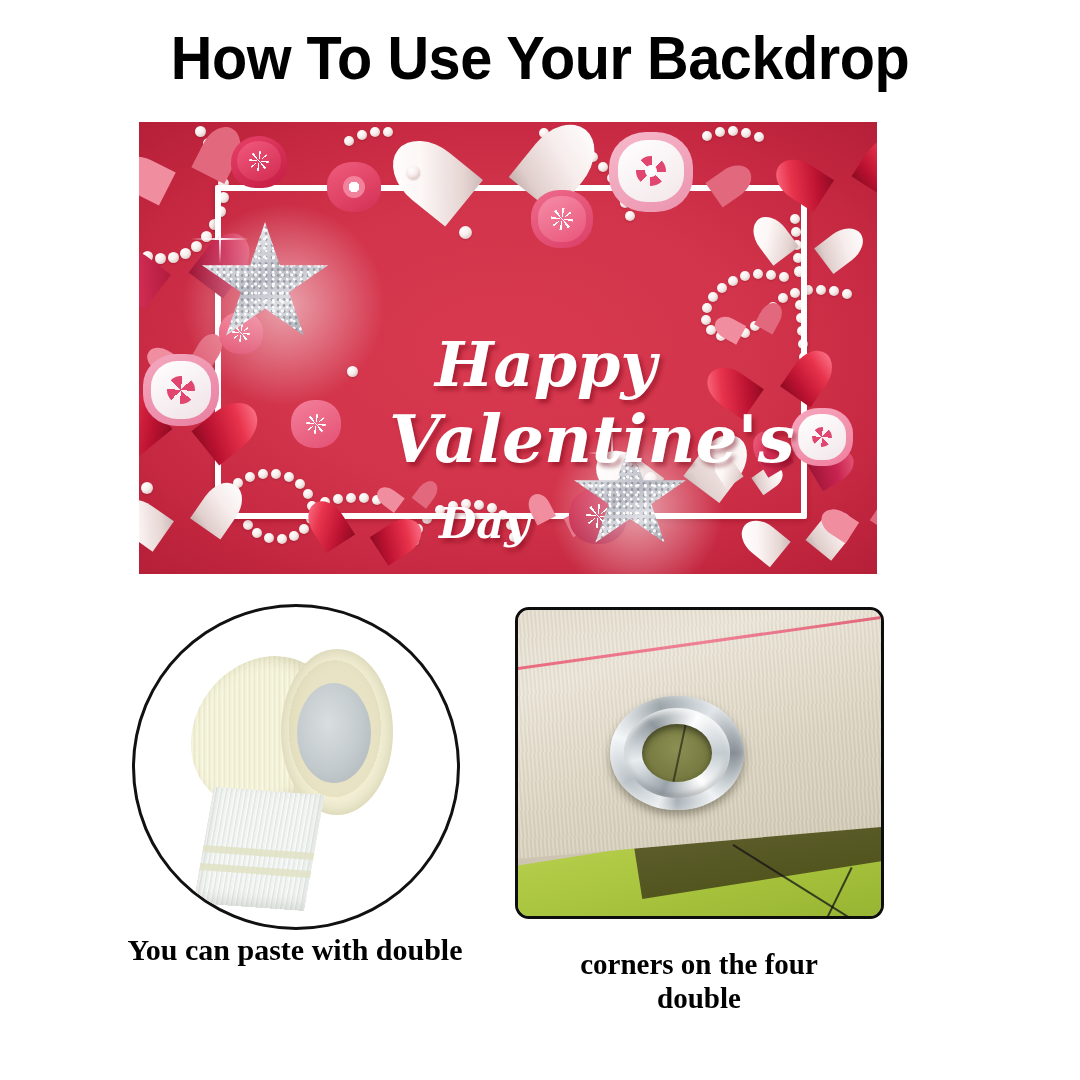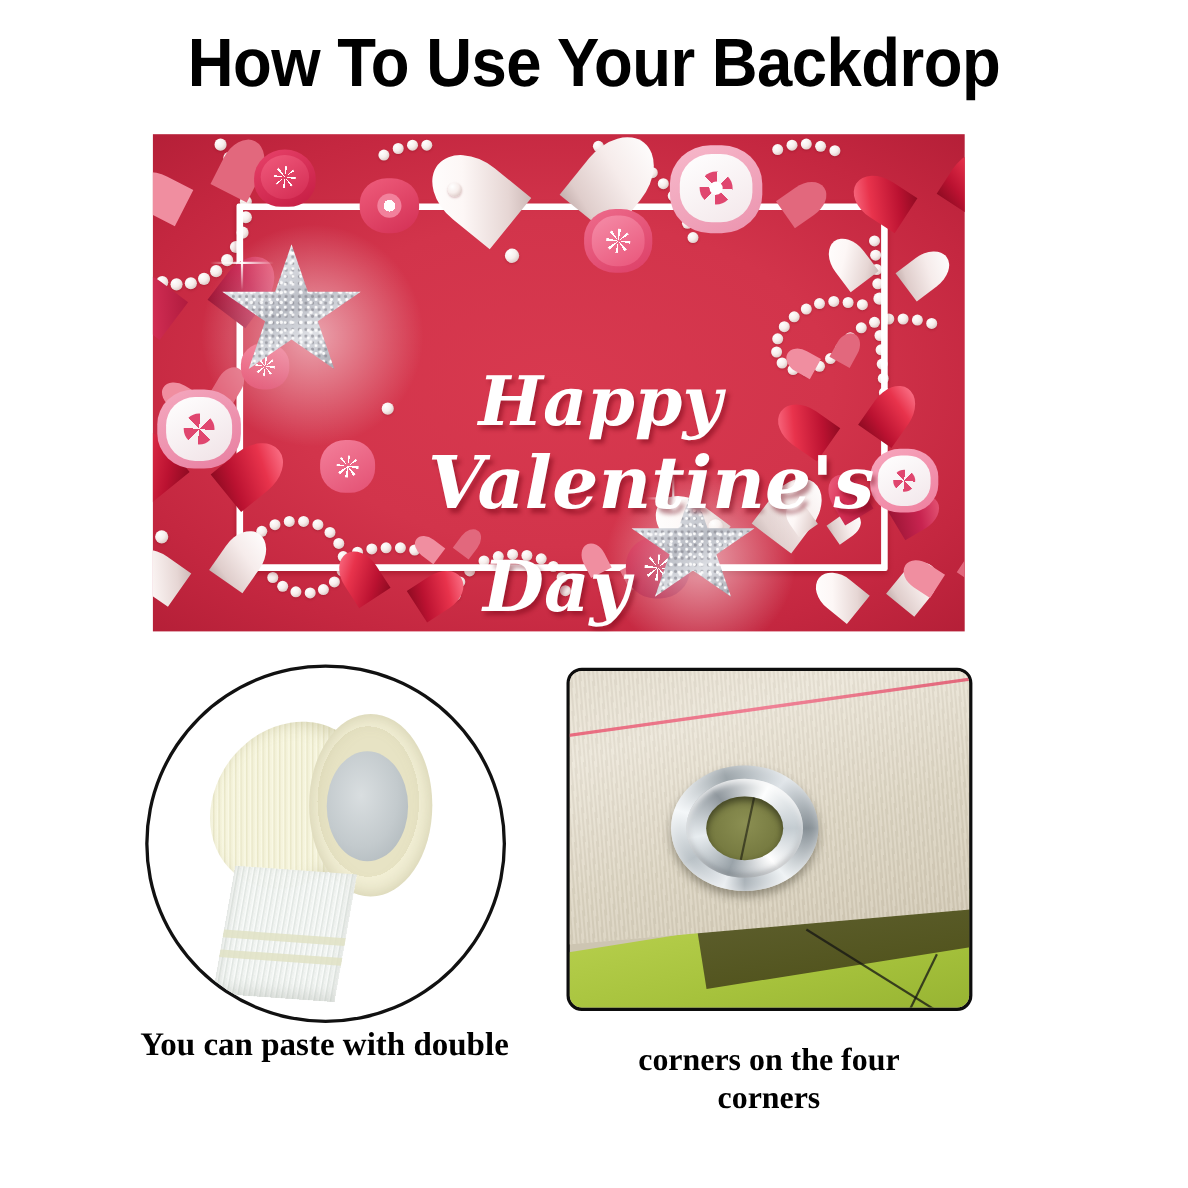--- a/index.html
+++ b/index.html
@@ -117,21 +117,21 @@
     font-family:"DejaVu Serif", serif;
     font-style:italic;
     font-weight:700;
     color:#ffffff;
     text-shadow:3px 4px 4px rgba(110,0,18,.45);
     line-height:1;
     white-space:nowrap;
   }
   .script.l1{position:absolute;left:46px;top:0;font-size:62px;}
   .script.l2{position:absolute;left:0px;top:72px;font-size:66px;}
-  .script.l3{position:absolute;left:50px;top:168px;font-size:64px;}
+  .script.l3{position:absolute;left:50px;top:168px;font-size:43px;}
 
   
   .tape-circle{
     position:absolute;left:132px;top:604px;width:322px;height:320px;
     border:3px solid #111;border-radius:50%;
     background:#fff;overflow:hidden;
   }
   .tape-roll{
     position:absolute;left:56px;top:42px;width:196px;height:168px;
   }
@@ -502,16 +502,16 @@
       </div>
     </div>
   </div>
 
   <div class="caption left">
     <div>You can paste with double</div>
   </div>
 
   <div class="caption right">
     <div>corners on the four</div>
-    <div>corners</div>
+    <div>double</div>
   </div>
 
 </div>
 
 </body></html>

